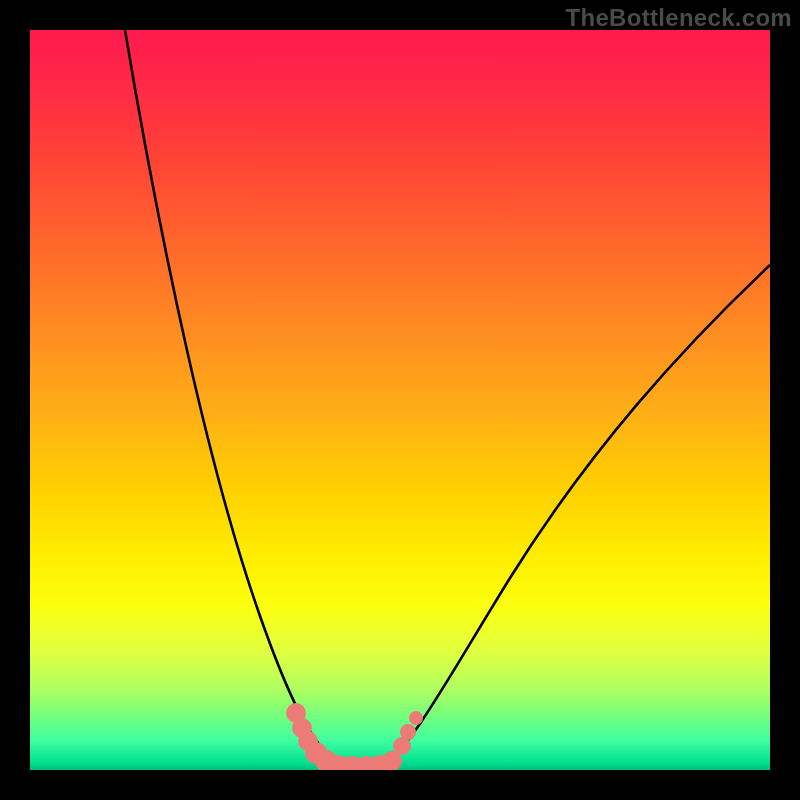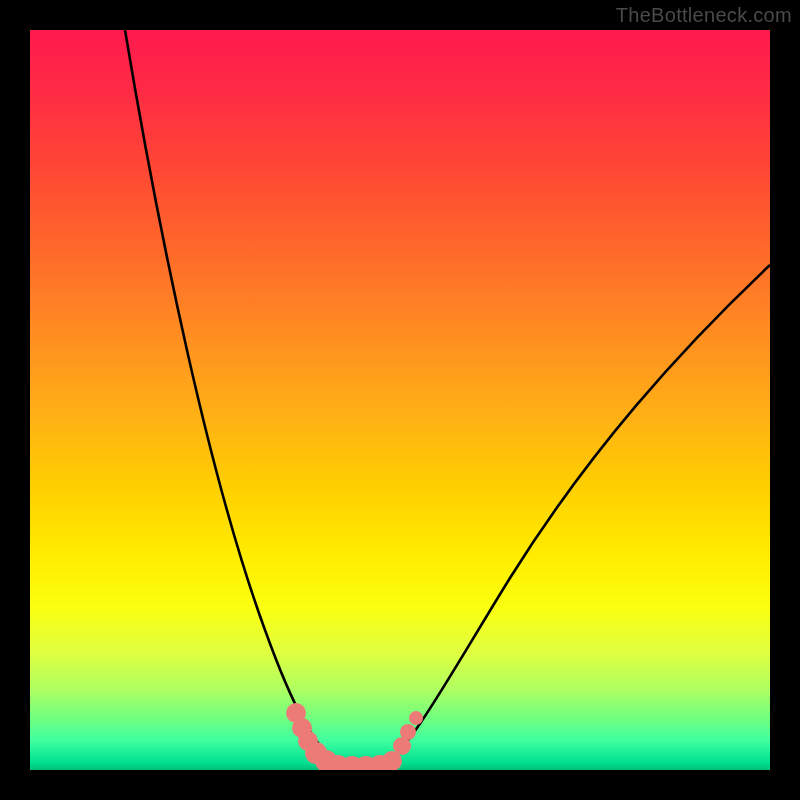--- a/index.html
+++ b/index.html
@@ -56,22 +56,22 @@
     top: 0;
     left: 0;
     width: 100%;
     height: 100%;
   }
   .watermark {
     position: absolute;
     top: 4px;
     right: 8px;
     color: #4a4a4a;
-    font-size: 20px;
-    font-weight: 400;
+    font-size: 24px;
+    font-weight: 700;
     letter-spacing: 0.3px;
     font-family: Arial, Helvetica, sans-serif;
   }
 </style>
 </head>
 <body>
 
 <div class="frame">
   <div class="plot-area">
     <div class="gradient"></div>

